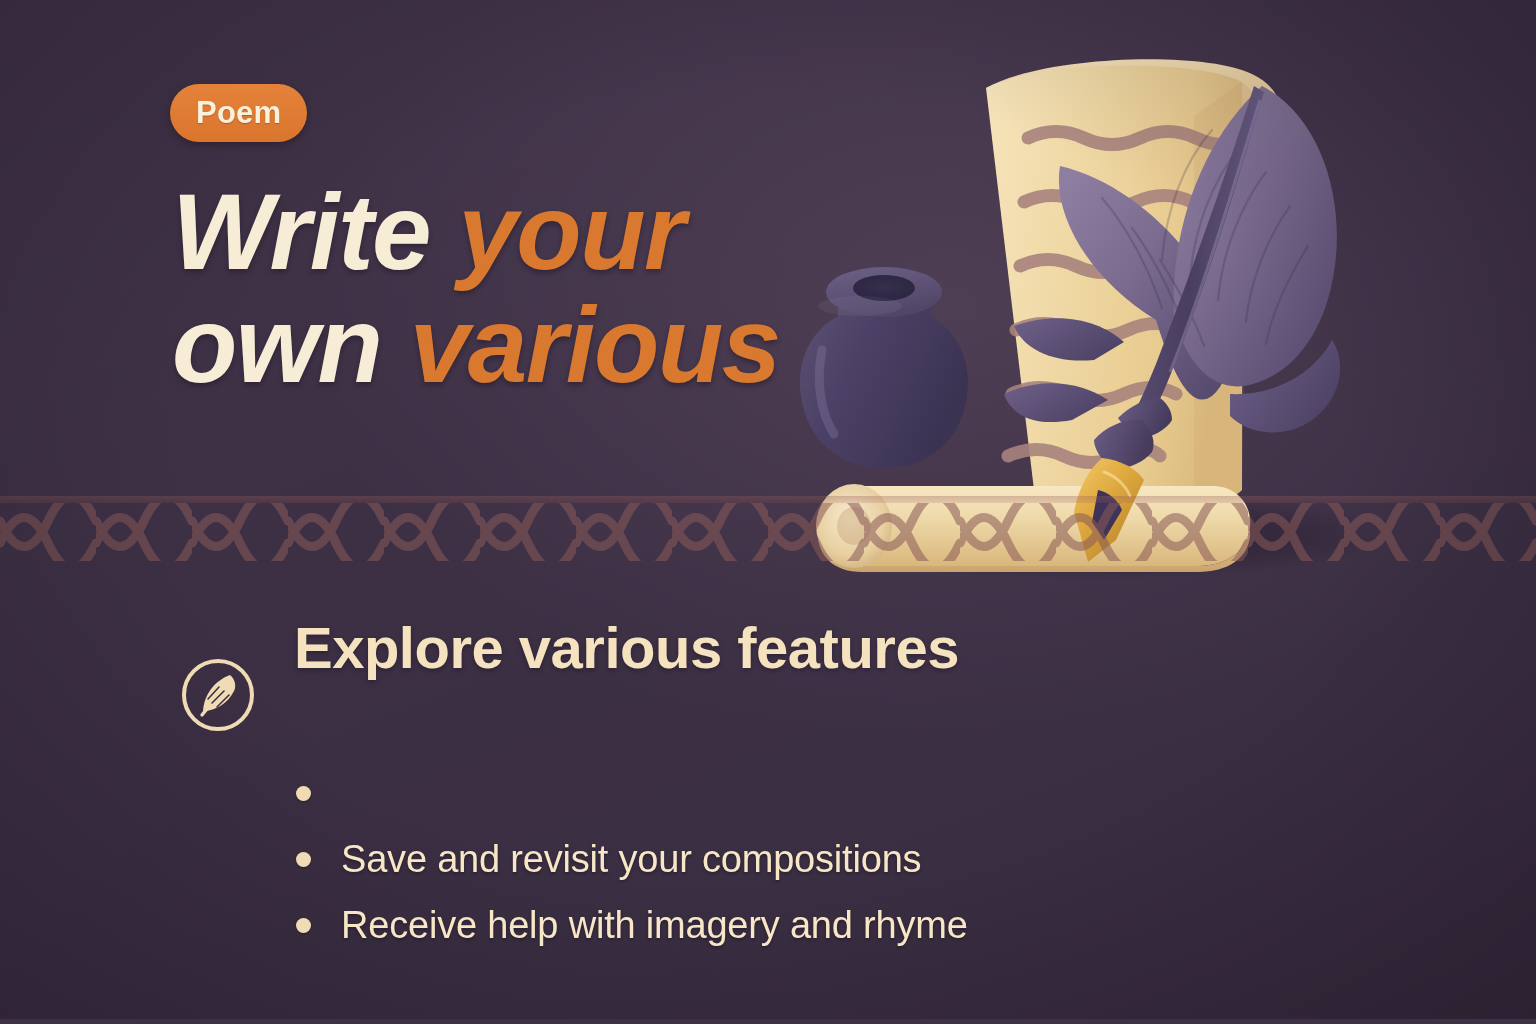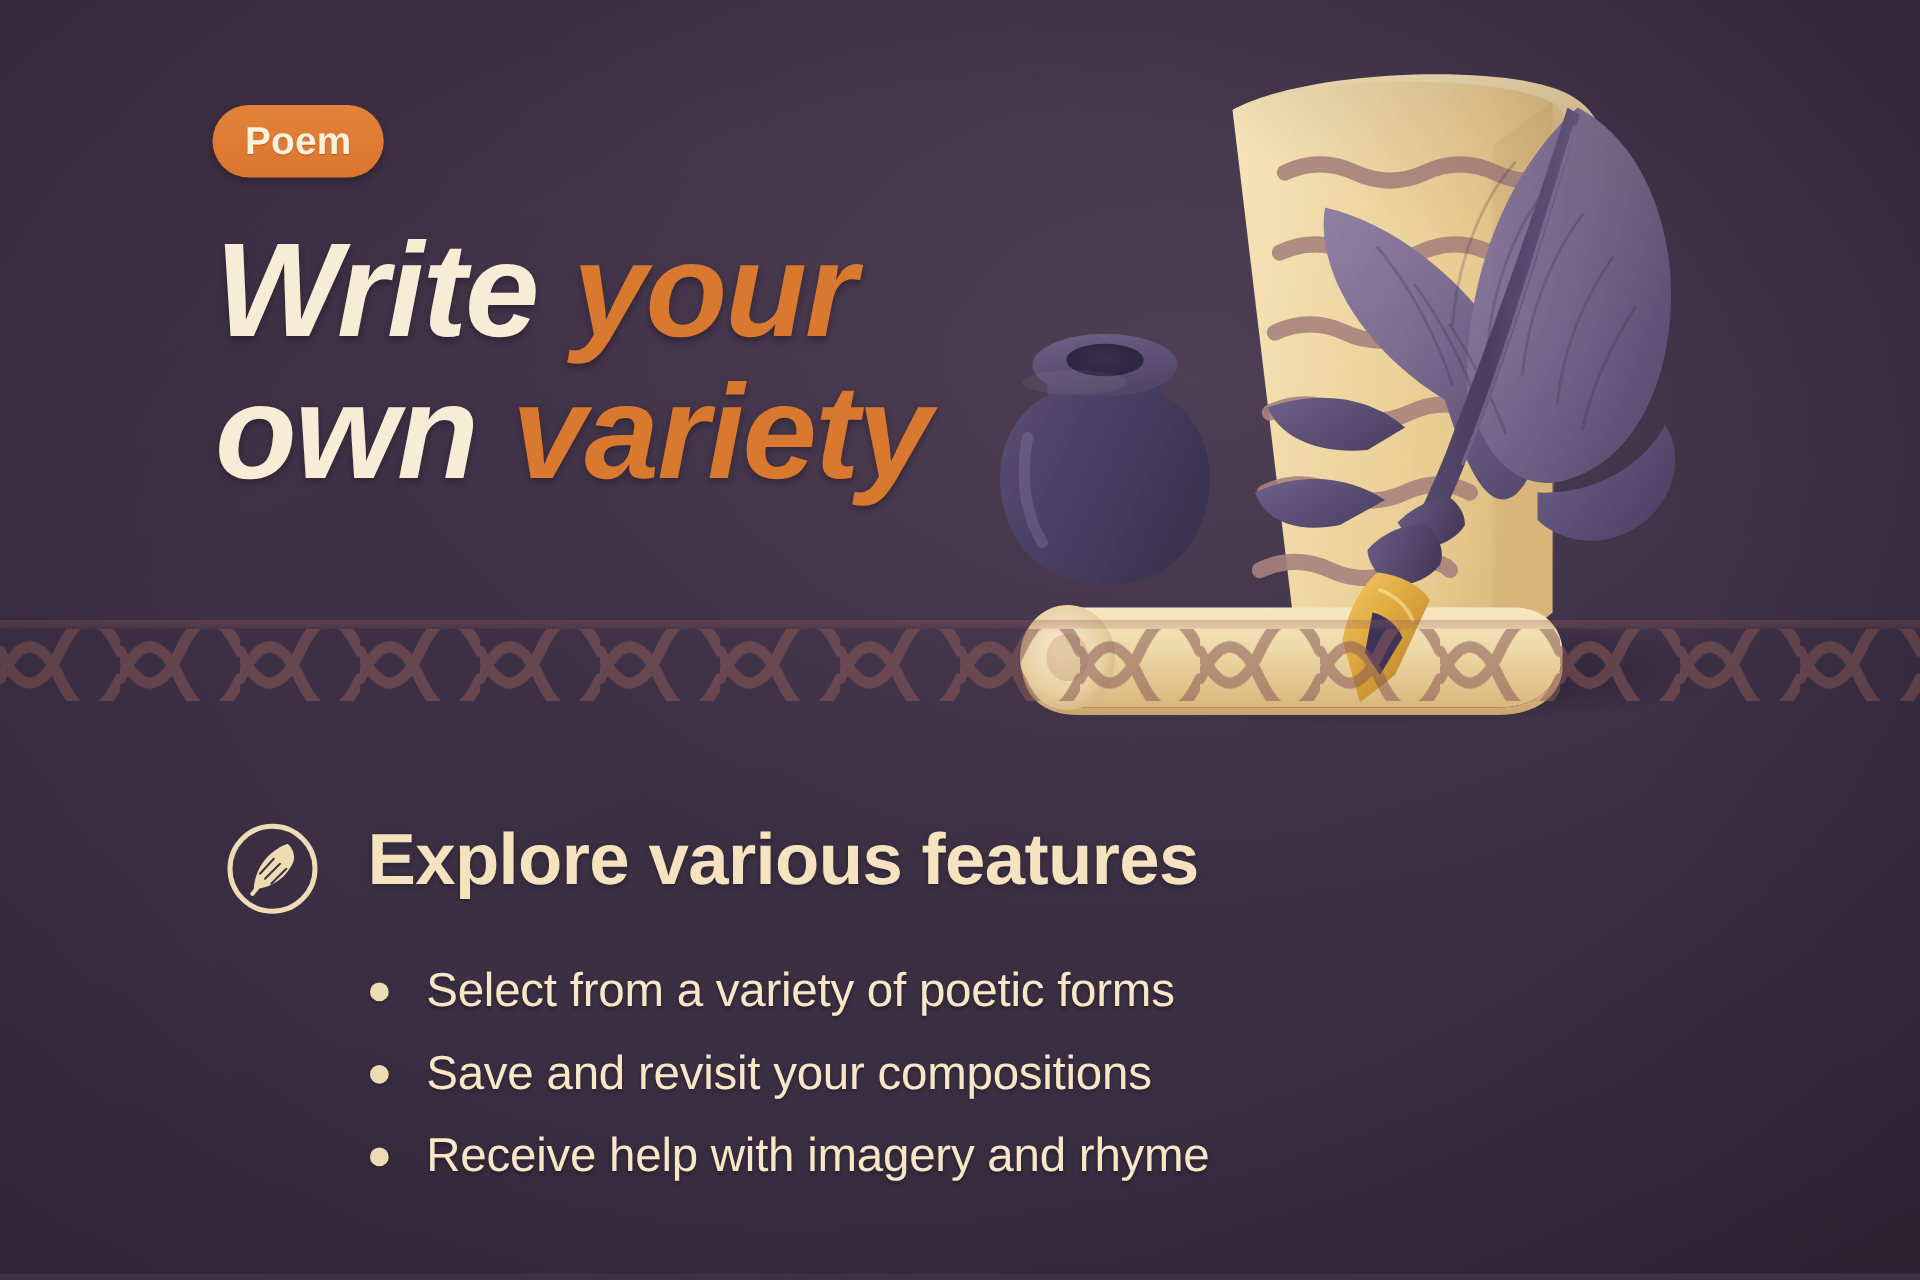--- a/index.html
+++ b/index.html
@@ -67,21 +67,21 @@
 
   
   .art { position:absolute; left:742px; top:20px; width:740px; height:580px; }
 
   
   .feat-badge {
     position:absolute; left:178px; top:655px;
     width:80px; height:80px;
   }
   .feat-title {
-    position:absolute; left:294px; top:654px;
+    position:absolute; left:294px; top:614px;
     font-size:58px; font-weight:bold; letter-spacing:-0.5px;
     color:#f5e3c0; white-space:nowrap;
     text-shadow:0 2px 4px rgba(22,12,26,0.40);
   }
 
   .bullets { position:absolute; left:296px; top:760px; }
   .bullet-row {
     display:flex; align-items:center;
     height:66px;
   }
@@ -274,42 +274,41 @@
   </svg>
 
   <div class="vignette"></div>
 
   <div class="badge">
     <span class="badge-label">Poem</span>
   </div>
 
   <h1 class="headline">
     <span class="hl-cream">Write </span><span class="hl-orange">your</span><br>
-    <span class="hl-cream">own </span><span class="hl-orange">variety</span>
+    <span class="hl-cream">own </span><span class="hl-orange">various</span>
   </h1>
 
   <div class="feat-badge">
     <svg width="80" height="80" viewBox="0 0 80 80">
       <circle cx="40" cy="40" r="34" fill="none" stroke="#f0dcb4" stroke-width="4"></circle>
       <path d="M 52 20 C 36 26 26 40 25 56 C 38 56 50 48 56 36 C 59 30 56 23 52 20 Z" fill="#f0dcb4"></path>
       <path d="M 24 60 L 50 28" stroke="#f0dcb4" stroke-width="3.4" stroke-linecap="round"></path>
       <g stroke="#3d3045" stroke-width="1.6" fill="none" stroke-linecap="round">
         <path d="M 34 48 L 46 36"></path>
         <path d="M 39 52 L 51 40"></path>
         <path d="M 30 44 L 41 32"></path>
       </g>
     </svg>
   </div>
 
   <h2 class="feat-title">Explore various features</h2>
 
   <ul class="bullets">
     <li class="bullet-row">
       <span class="dot"></span>
-      <span class="bullet-text">Select from a variety of poetic forms</span>
     </li>
     <li class="bullet-row">
       <span class="dot"></span>
       <span class="bullet-text">Save and revisit your compositions</span>
     </li>
     <li class="bullet-row">
       <span class="dot"></span>
       <span class="bullet-text">Receive help with imagery and rhyme</span>
     </li>
   </ul>

